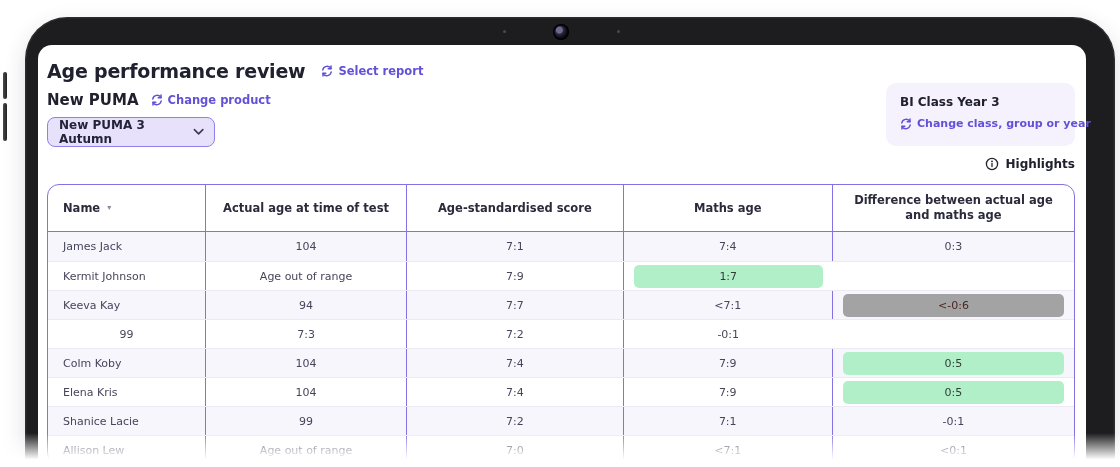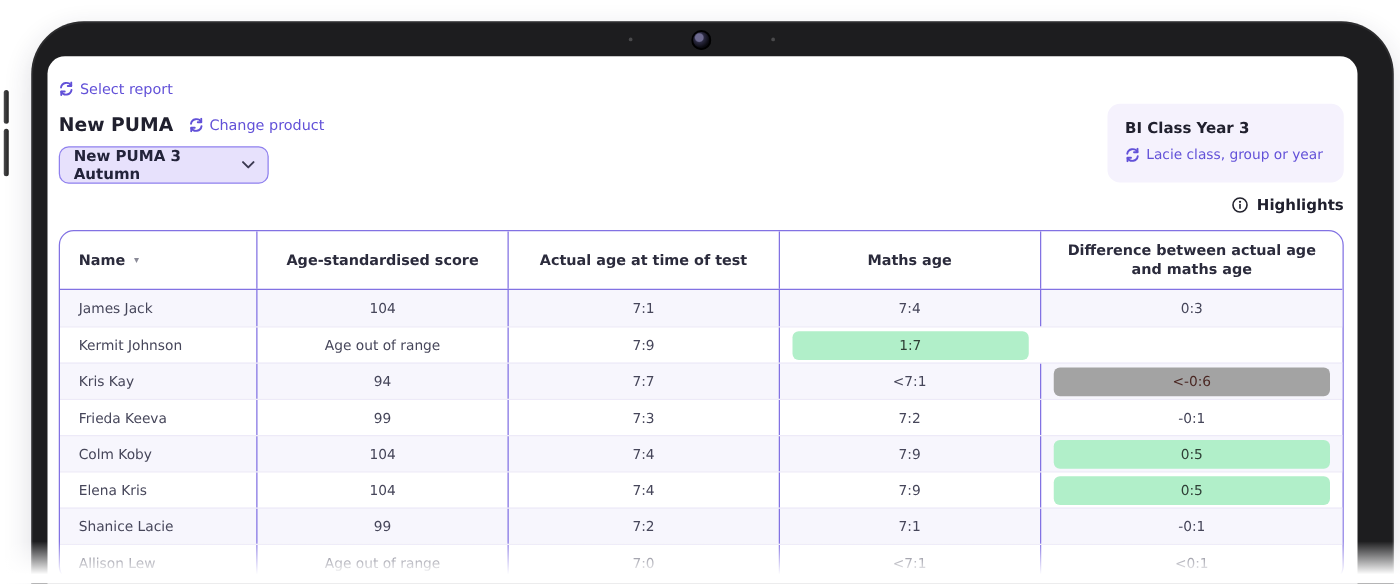--- a/index.html
+++ b/index.html
@@ -41,21 +41,21 @@
     position: absolute; left: 13px; top: 28px;
     width: 1048px; height: 492px;
     background: #ffffff; border-radius: 14px;
   }
   .content { position: relative; padding: 14px 11px 0 9px; }
 
   .title-row { display: flex; align-items: center; gap: 16px; height: 24px; }
   .page-title { font-size: 19px; font-weight: 700; color: #20202e; letter-spacing: -0.2px; }
   .plink {
     display: inline-flex; align-items: center; gap: 5px;
-    color: #6251d8; font-size: 11.5px; font-weight: 400; cursor: pointer; white-space: nowrap;
+    color: #6251d8; font-size: 11.5px; font-weight: 700; cursor: pointer; white-space: nowrap;
   }
   .plink svg { flex: 0 0 auto; }
 
   .product-row { display: flex; align-items: center; gap: 12px; margin-top: 8px; height: 18px; }
   .product-name { font-size: 15px; font-weight: 700; color: #20202e; }
 
   .dropdown {
     margin-top: 8px; width: 168px; height: 30px;
     background: #e7e1fc; border: 1.6px solid #8f80ee; border-radius: 8px;
     display: flex; align-items: center; justify-content: space-between;
@@ -121,20 +121,21 @@
 
 <div class="tablet">
   <div class="camera"></div>
   <div class="bezel-dot d1"></div>
   <div class="bezel-dot d2"></div>
 
   <div class="screen">
     <div class="content">
 
       <div class="title-row">
+        <div class="page-title">Age performance review</div>
         <div class="plink">
           <svg width="12" height="12" viewBox="0 0 12 12" fill="none">
             <path d="M1.8 5A4.4 4.4 0 0 1 10 3.6" stroke="#6251d8" stroke-width="1.5" stroke-linecap="round"></path>
             <path d="M10.2 7A4.4 4.4 0 0 1 2 8.4" stroke="#6251d8" stroke-width="1.5" stroke-linecap="round"></path>
             <path d="M10 1v2.8H7.2" stroke="#6251d8" stroke-width="1.5" stroke-linecap="round" stroke-linejoin="round" fill="none"></path>
             <path d="M2 11V8.2h2.8" stroke="#6251d8" stroke-width="1.5" stroke-linecap="round" stroke-linejoin="round" fill="none"></path>
           </svg>
           <span>Select report</span>
         </div>
       </div>
@@ -161,41 +162,41 @@
 
       <div class="class-panel">
         <div class="class-name">BI Class Year 3</div>
         <div class="plink">
           <svg width="12" height="12" viewBox="0 0 12 12" fill="none">
             <path d="M1.8 5A4.4 4.4 0 0 1 10 3.6" stroke="#6251d8" stroke-width="1.5" stroke-linecap="round"></path>
             <path d="M10.2 7A4.4 4.4 0 0 1 2 8.4" stroke="#6251d8" stroke-width="1.5" stroke-linecap="round"></path>
             <path d="M10 1v2.8H7.2" stroke="#6251d8" stroke-width="1.5" stroke-linecap="round" stroke-linejoin="round" fill="none"></path>
             <path d="M2 11V8.2h2.8" stroke="#6251d8" stroke-width="1.5" stroke-linecap="round" stroke-linejoin="round" fill="none"></path>
           </svg>
-          <span>Lacie class, group or year</span>
+          <span>Change class, group or year</span>
         </div>
       </div>
 
       <div class="highlights-row">
         <svg width="14" height="14" viewBox="0 0 14 14" fill="none">
           <circle cx="7" cy="7" r="5.6" stroke="#23232e" stroke-width="1.3"></circle>
           <circle cx="7" cy="4.4" r="0.9" fill="#23232e"></circle>
           <rect x="6.35" y="6" width="1.3" height="4.2" rx="0.6" fill="#23232e"></rect>
         </svg>
         <span class="highlights-label">Highlights</span>
       </div>
 
       <div class="table">
         <div class="grid-row thead">
           <div class="th name">
             <span>Name</span>
             <span class="sort-icon">▾</span>
           </div>
+          <div class="th">Actual age at time of test</div>
           <div class="th">Age-standardised score</div>
-          <div class="th">Actual age at time of test</div>
           <div class="th">Maths age</div>
           <div class="th">Difference between actual age and maths age</div>
         </div>
         <div class="tbody">
   <div class="grid-row t-row stripe">
     <div class="td name">James Jack</div>
     <div class="td">104</div>
     <div class="td">7:1</div>
     <div class="td">7:4</div>
     <div class="td diff">
@@ -206,31 +207,30 @@
   <div class="grid-row t-row">
     <div class="td name">Kermit Johnson</div>
     <div class="td">Age out of range</div>
     <div class="td">7:9</div>
     <div class="td diff">
       <span class="badge green">1:7</span>
     </div>
   </div>
 
   <div class="grid-row t-row stripe">
-    <div class="td name">Kris Kay</div>
+    <div class="td name">Keeva Kay</div>
     <div class="td">94</div>
     <div class="td">7:7</div>
     <div class="td">&lt;7:1</div>
     <div class="td diff">
       <span class="badge red">&lt;-0:6</span>
     </div>
   </div>
 
   <div class="grid-row t-row">
-    <div class="td name">Frieda Keeva</div>
     <div class="td">99</div>
     <div class="td">7:3</div>
     <div class="td">7:2</div>
     <div class="td diff">
       <span>-0:1</span>
     </div>
   </div>
 
   <div class="grid-row t-row stripe">
     <div class="td name">Colm Koby</div>

